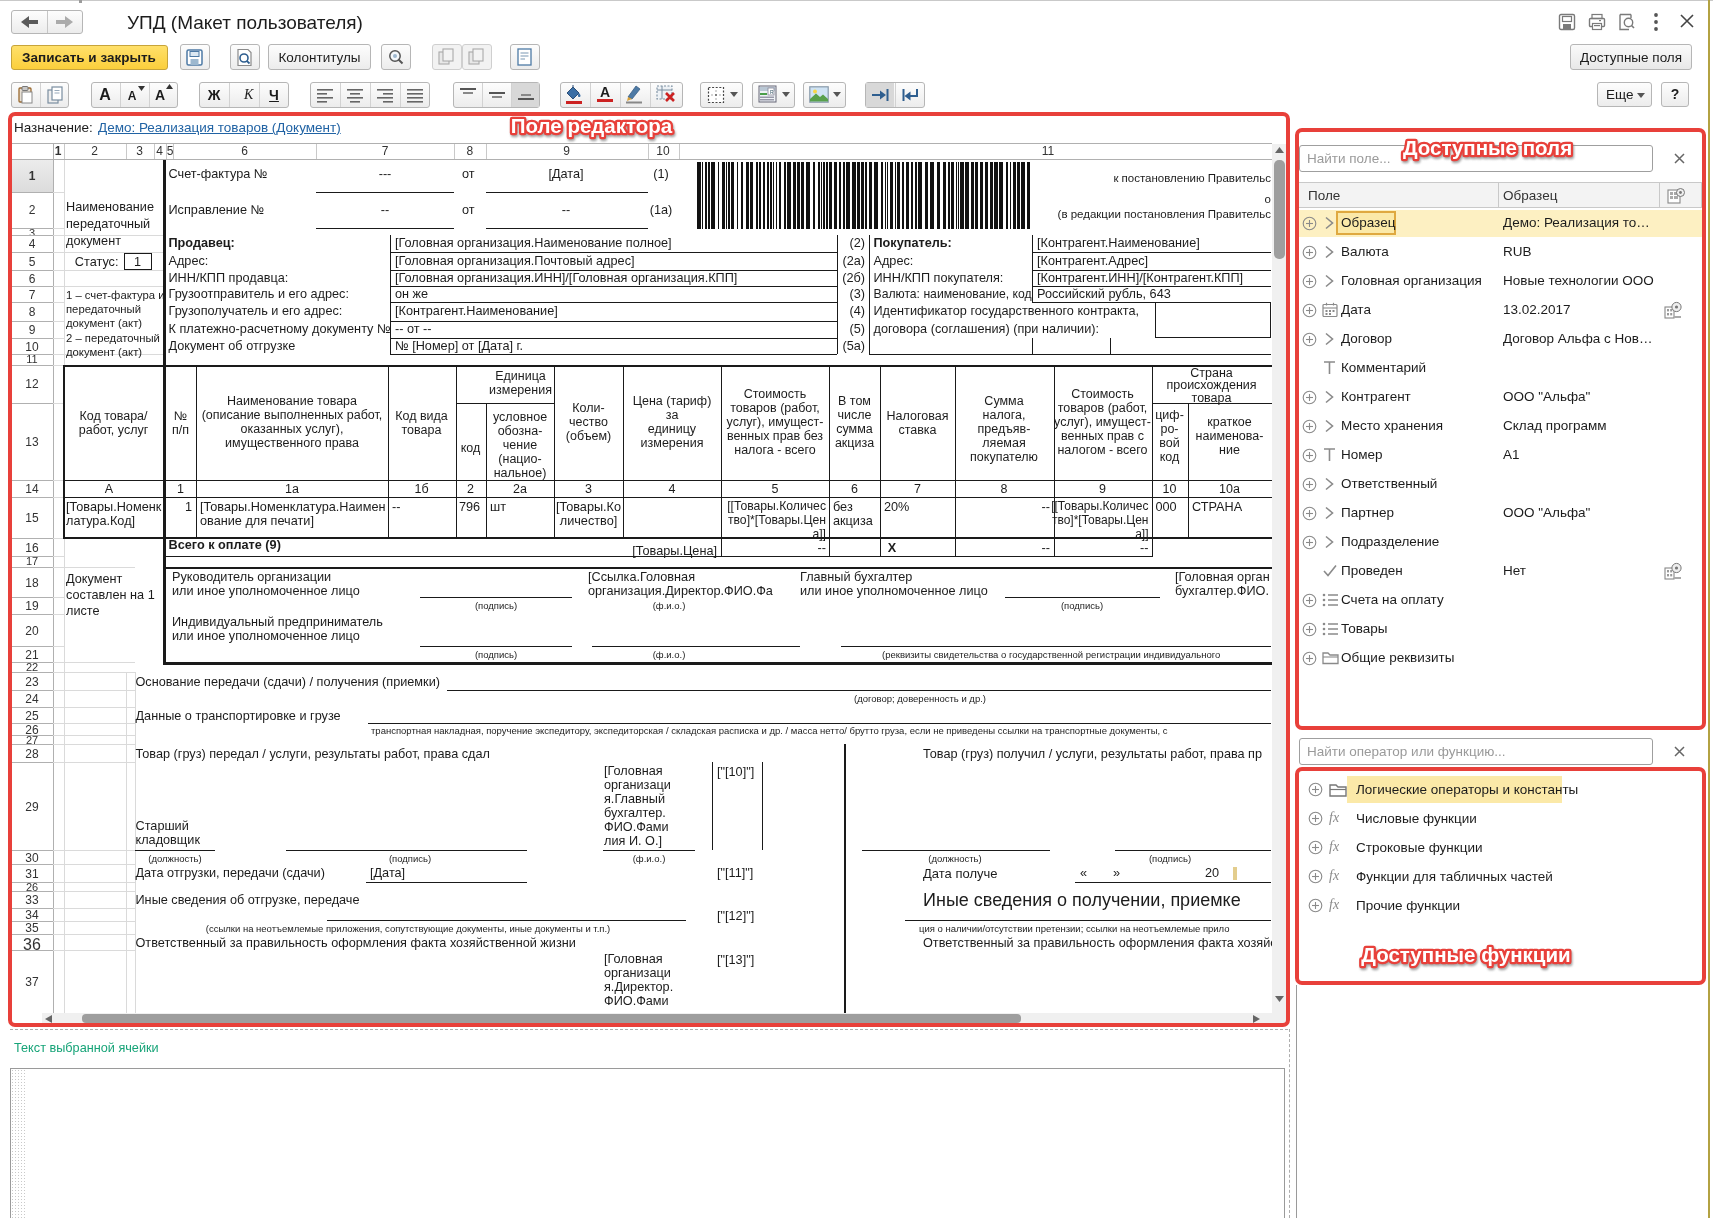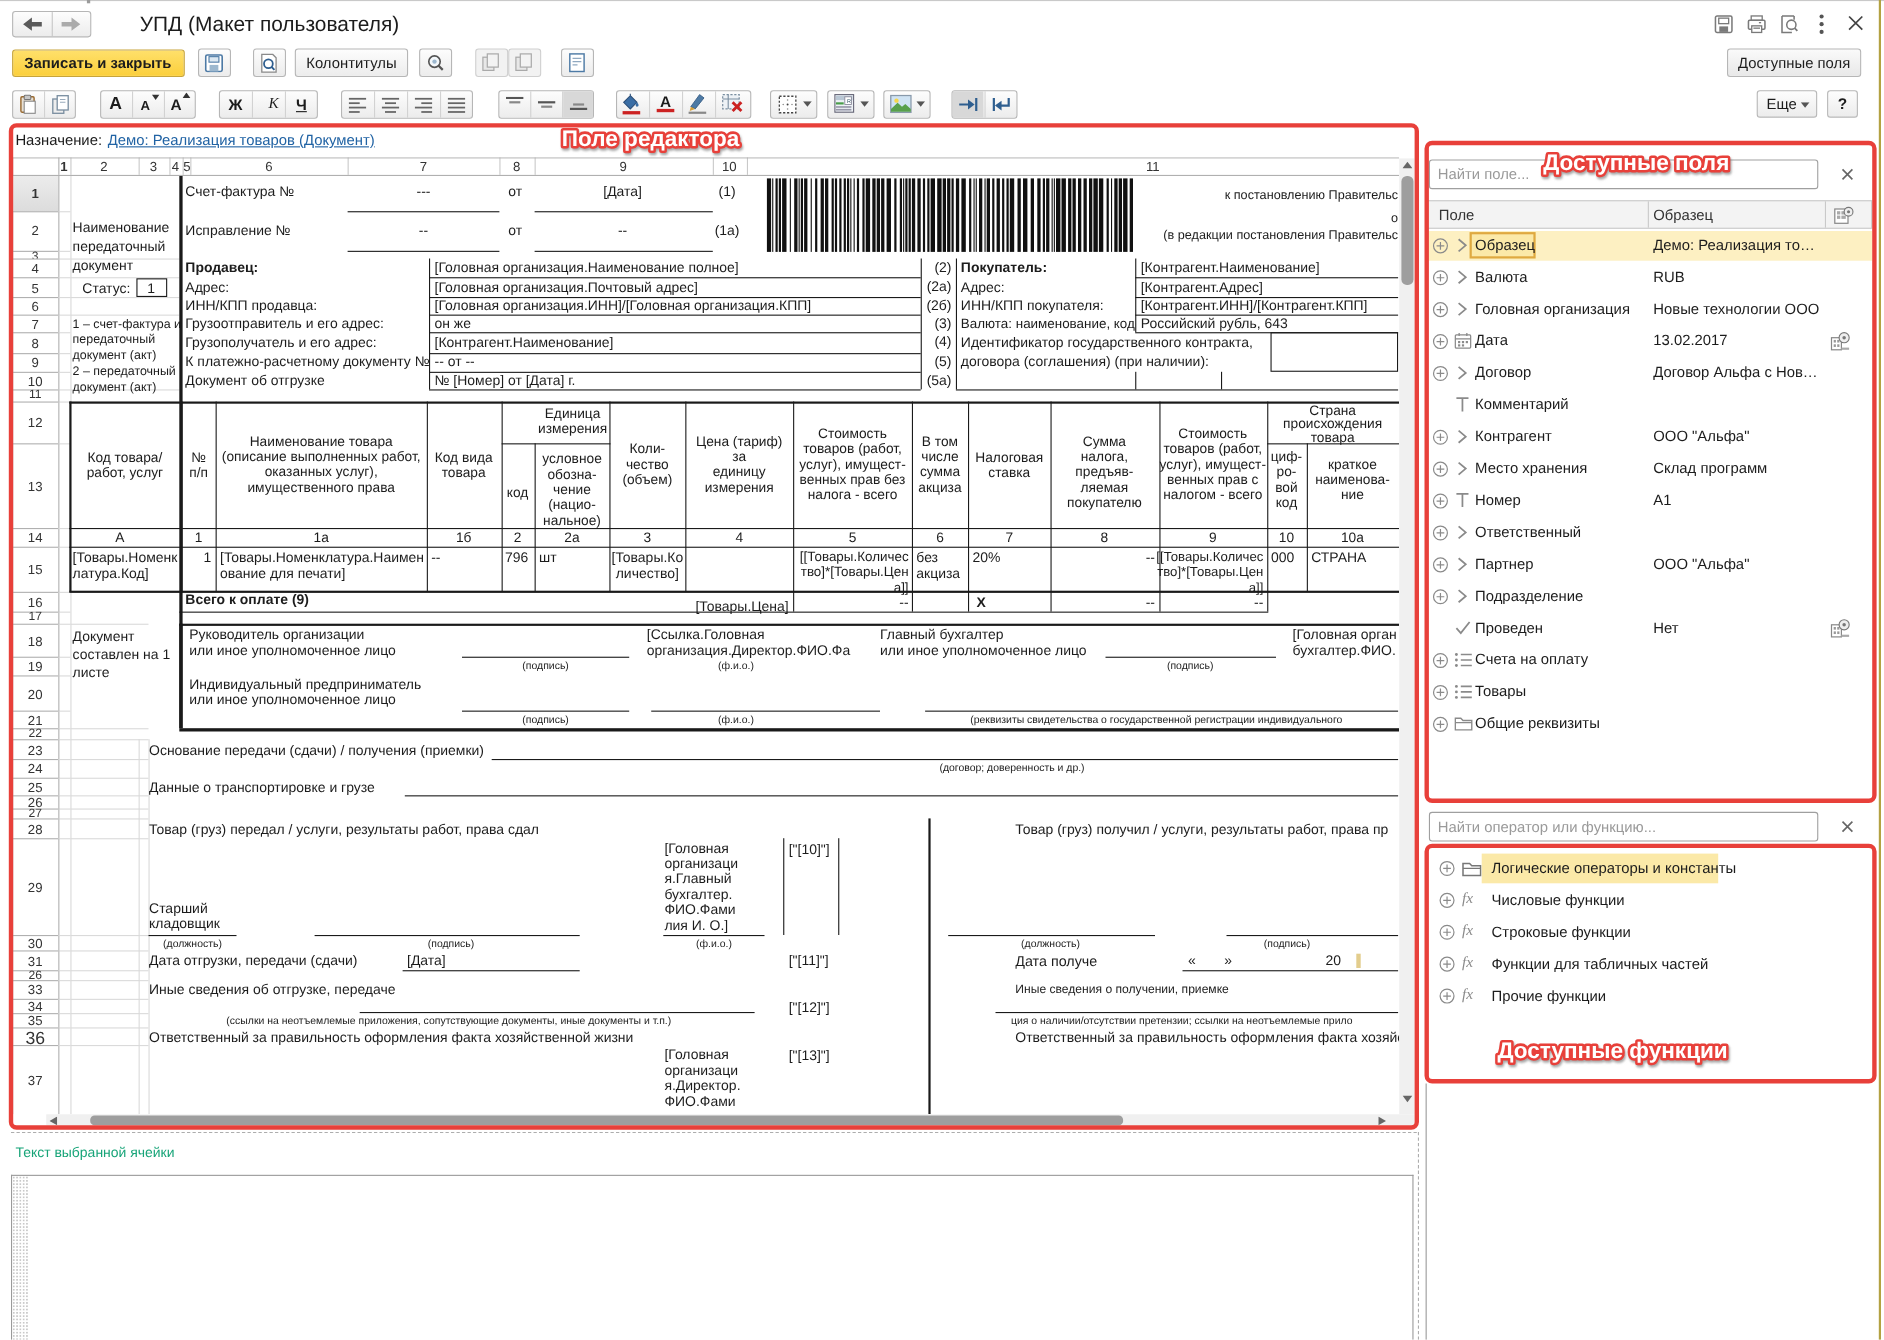--- a/index.html
+++ b/index.html
@@ -731,20 +731,21 @@
 <div style="position:absolute;left:581px;top:503px;width:208px;height:1.2px;background:#1a1a1a;"></div>
 <div style="position:absolute;left:830px;top:503px;width:430px;height:1.2px;background:#1a1a1a;"></div>
 <div style="position:absolute;left:485px;top:506px;transform:translateX(-50%);font-size:9.5px;line-height:11px;color:#1c1c1c;font-weight:normal;white-space:nowrap;">(подпись)</div>
 <div style="position:absolute;left:658px;top:506px;transform:translateX(-50%);font-size:9.5px;line-height:11px;color:#1c1c1c;font-weight:normal;white-space:nowrap;">(ф.и.о.)</div>
 <div style="position:absolute;left:871px;top:506px;font-size:9.5px;line-height:11px;color:#1c1c1c;font-weight:normal;white-space:nowrap;">(реквизиты свидетельства о государственной  регистрации индивидуального</div>
 <div style="position:absolute;left:124.5px;top:532px;font-size:12.7px;line-height:14px;color:#1c1c1c;font-weight:normal;white-space:nowrap;">Основание передачи (сдачи) / получения (приемки)</div>
 <div style="position:absolute;left:436px;top:547px;width:824px;height:1.2px;background:#1a1a1a;"></div>
 <div style="position:absolute;left:909px;top:549.5px;transform:translateX(-50%);font-size:9.5px;line-height:11px;color:#1c1c1c;font-weight:normal;white-space:nowrap;">(договор; доверенность и др.)</div>
 <div style="position:absolute;left:124.5px;top:566px;font-size:12.7px;line-height:14px;color:#1c1c1c;font-weight:normal;white-space:nowrap;">Данные о транспортировке и грузе</div>
 <div style="position:absolute;left:357px;top:580px;width:903px;height:1.2px;background:#1a1a1a;"></div>
+<div style="position:absolute;left:360px;top:581.5px;font-size:9.5px;line-height:11px;color:#1c1c1c;font-weight:normal;white-space:nowrap;">транспортная накладная, поручение экспедитору, экспедиторская / складская расписка и др. / масса нетто/ брутто груза, если не приведены ссылки на транспортные документы, с</div>
 <div style="position:absolute;left:832.5px;top:601px;width:2px;height:269px;background:#1a1a1a;"></div>
 <div style="position:absolute;left:124.5px;top:604px;font-size:12.7px;line-height:14px;color:#1c1c1c;font-weight:normal;white-space:nowrap;">Товар (груз) передал / услуги, результаты работ, права сдал</div>
 <div style="position:absolute;left:912px;top:604px;font-size:12.7px;line-height:14px;color:#1c1c1c;font-weight:normal;white-space:nowrap;">Товар (груз) получил / услуги, результаты работ, права пр</div>
 <div style="position:absolute;left:124.5px;top:676px;font-size:12.7px;line-height:14px;color:#1c1c1c;font-weight:normal;text-align:left;white-space:nowrap;">Старший<br>кладовщик</div>
 <div style="position:absolute;left:124px;top:707px;width:80px;height:1.2px;background:#1a1a1a;"></div>
 <div style="position:absolute;left:275px;top:707px;width:241px;height:1.2px;background:#1a1a1a;"></div>
 <div style="position:absolute;left:592px;top:707px;width:92px;height:1.2px;background:#1a1a1a;"></div>
 <div style="position:absolute;left:593px;top:621px;font-size:12.7px;line-height:14px;color:#1c1c1c;font-weight:normal;text-align:left;white-space:nowrap;">[Головная<br>организаци<br>я.Главный<br>бухгалтер.<br>ФИО.Фами<br>лия И. О.]</div>
 <div style="position:absolute;left:701px;top:619px;width:1px;height:88px;background:#1a1a1a;"></div>
 <div style="position:absolute;left:751px;top:619px;width:1px;height:88px;background:#1a1a1a;"></div>
@@ -760,21 +761,21 @@
 <div style="position:absolute;left:359px;top:723px;font-size:12.7px;line-height:14px;color:#1c1c1c;font-weight:normal;white-space:nowrap;">[Дата]</div>
 <div style="position:absolute;left:355px;top:739px;width:161px;height:1.2px;background:#1a1a1a;"></div>
 <div style="position:absolute;left:706px;top:723px;font-size:12.7px;line-height:14px;color:#1c1c1c;font-weight:normal;white-space:nowrap;">["[11]"]</div>
 <div style="position:absolute;left:912px;top:723px;width:77px;overflow:hidden;font-size:13px;line-height:15px;color:#1c1c1c;white-space:nowrap;">Дата получе</div>
 <div style="position:absolute;left:1069px;top:723px;font-size:12.7px;line-height:14px;color:#1c1c1c;font-weight:normal;white-space:nowrap;">«</div>
 <div style="position:absolute;left:1102px;top:723px;font-size:12.7px;line-height:14px;color:#1c1c1c;font-weight:normal;white-space:nowrap;">»</div>
 <div style="position:absolute;left:1194px;top:723px;font-size:12.7px;line-height:14px;color:#1c1c1c;font-weight:normal;white-space:nowrap;">20</div>
 <div style="position:absolute;left:1064px;top:739px;width:196px;height:1.2px;background:#1a1a1a;"></div>
 <div style="position:absolute;left:1222px;top:724px;width:4px;height:12.7px;background:#e3cd8d;"></div>
 <div style="position:absolute;left:124.5px;top:750px;font-size:12.7px;line-height:14px;color:#1c1c1c;font-weight:normal;white-space:nowrap;">Иные сведения об отгрузке, передаче</div>
-<div style="position:absolute;left:912px;top:750px;font-size:11px;line-height:14px;color:#1c1c1c;font-weight:normal;white-space:nowrap;">Иные сведения о получении, приемке</div>
+<div style="position:absolute;left:912px;top:750px;font-size:18px;line-height:14px;color:#1c1c1c;font-weight:normal;white-space:nowrap;">Иные сведения о получении, приемке</div>
 <div style="position:absolute;left:316px;top:777px;width:359px;height:1.2px;background:#1a1a1a;"></div>
 <div style="position:absolute;left:706px;top:766px;font-size:12.7px;line-height:14px;color:#1c1c1c;font-weight:normal;white-space:nowrap;">["[12]"]</div>
 <div style="position:absolute;left:894px;top:777px;width:366px;height:1.2px;background:#1a1a1a;"></div>
 <div style="position:absolute;left:397px;top:779.5px;transform:translateX(-50%);font-size:9.5px;line-height:11px;color:#1c1c1c;font-weight:normal;white-space:nowrap;">(ссылки на неотъемлемые приложения, сопутствующие документы, иные документы и т.п.)</div>
 <div style="position:absolute;left:908px;top:779.5px;font-size:9.5px;line-height:11px;color:#1c1c1c;font-weight:normal;white-space:nowrap;">ция о наличии/отсутствии претензии; ссылки на неотъемлемые прило</div>
 <div style="position:absolute;left:124.5px;top:793px;font-size:12.7px;line-height:14px;color:#1c1c1c;font-weight:normal;white-space:nowrap;">Ответственный за правильность оформления факта хозяйственной жизни</div>
 <div style="position:absolute;left:912px;top:793px;font-size:12.7px;line-height:14px;color:#1c1c1c;font-weight:normal;white-space:nowrap;">Ответственный за правильность оформления факта хозяйственной</div>
 <div style="position:absolute;left:593px;top:809px;font-size:12.7px;line-height:14px;color:#1c1c1c;font-weight:normal;text-align:left;white-space:nowrap;">[Головная<br>организаци<br>я.Директор.<br>ФИО.Фами</div>
 <div style="position:absolute;left:706px;top:810px;font-size:12.7px;line-height:14px;color:#1c1c1c;font-weight:normal;white-space:nowrap;">["[13]"]</div>
 </div>

